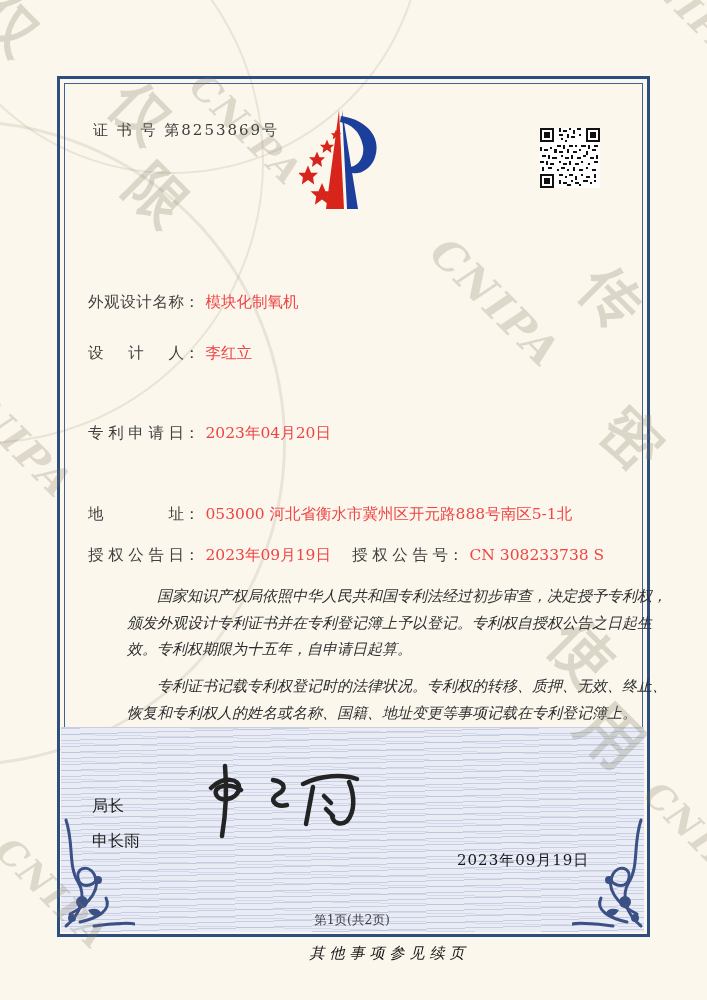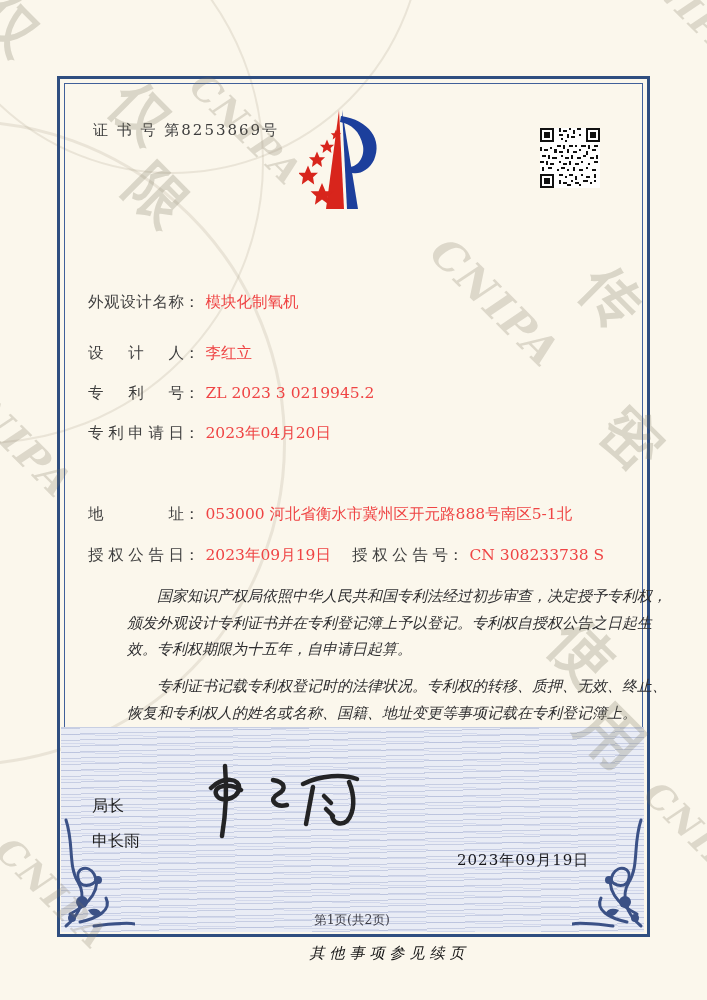--- a/index.html
+++ b/index.html
@@ -117,23 +117,20 @@
     </svg>
   </div>
 
 
   <div class="field-row" style="top:292px">
     <span class="f-label">外观设计名称</span><span class="f-colon">：</span><span class="f-value">模块化制氧机</span>
   </div>
   <div class="field-row" style="top:343px">
     <span class="f-label">设计人</span><span class="f-colon">：</span><span class="f-value">李红立</span>
   </div>
-  <div class="field-row" style="top:383px">
-    <span class="f-label">专利号</span><span class="f-colon">：</span><span class="f-value">ZL 2023 3 0219945.2</span>
-  </div>
   <div class="field-row" style="top:423px">
     <span class="f-label">专利申请日</span><span class="f-colon">：</span><span class="f-value">2023年04月20日</span>
   </div>
   <div class="field-row" style="top:504px">
     <span class="f-label">地址</span><span class="f-colon">：</span><span class="f-value">053000 河北省衡水市冀州区开元路888号南区5-1北</span>
   </div>
   <div class="field-row" style="top:545px">
     <span class="f-label">授权公告日</span><span class="f-colon">：</span><span class="f-value">2023年09月19日</span>
     <span class="pair2">
       <span class="f-label">授权公告号</span><span class="f-colon">：</span><span class="f-value">CN 308233738 S</span>

